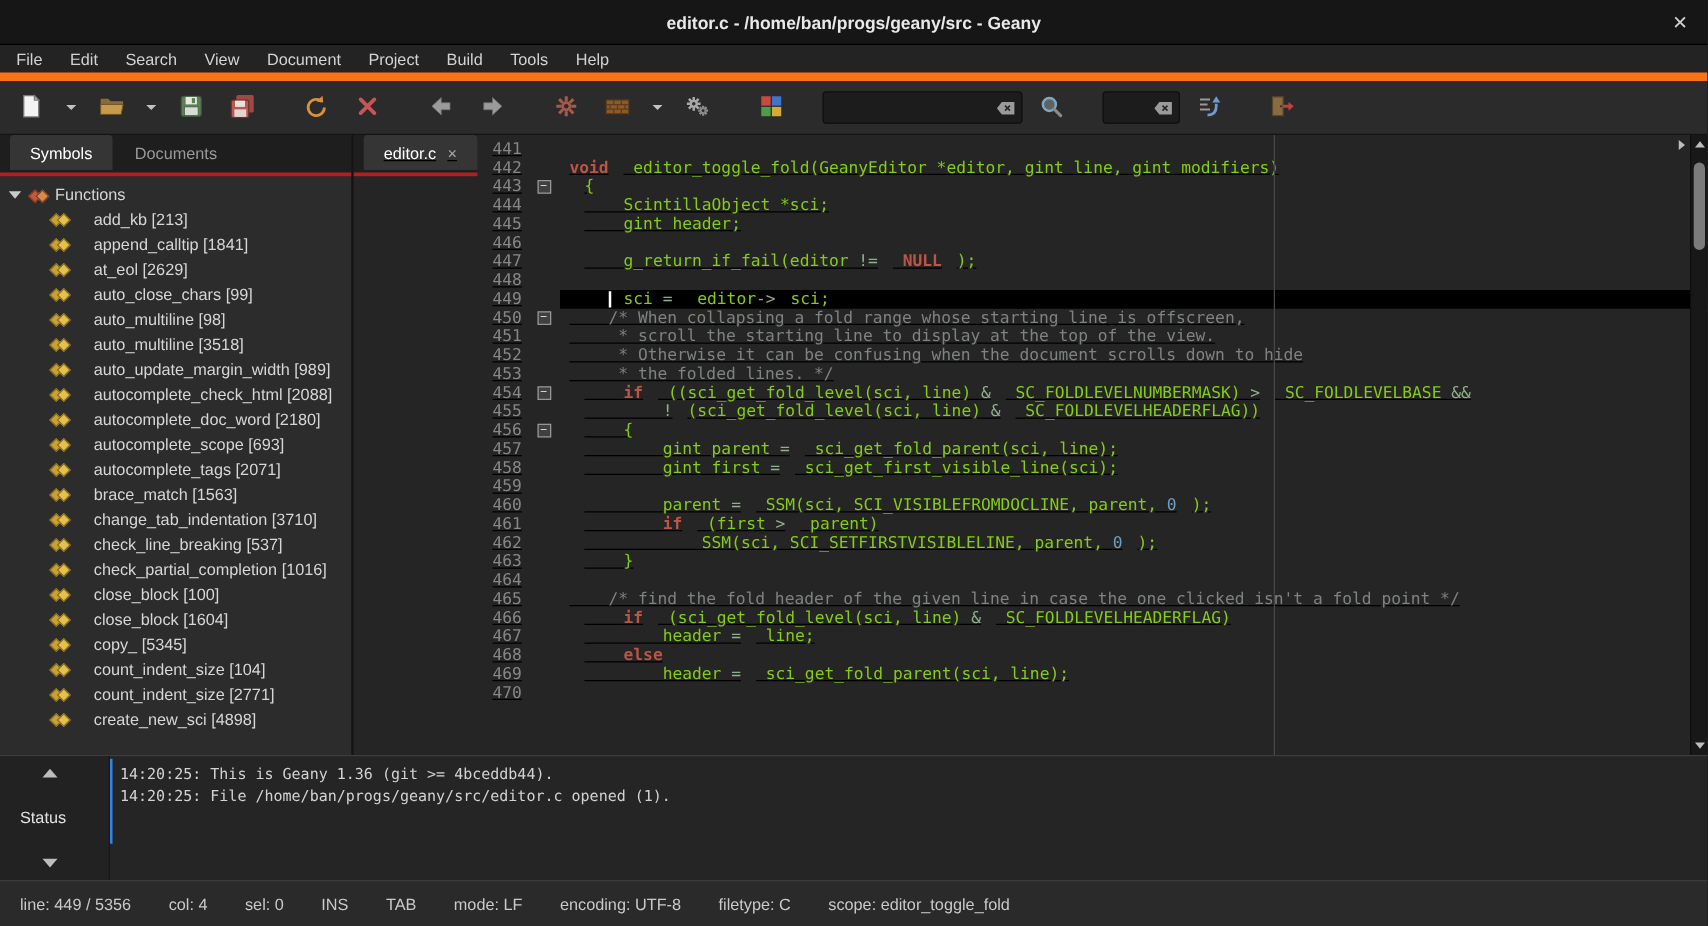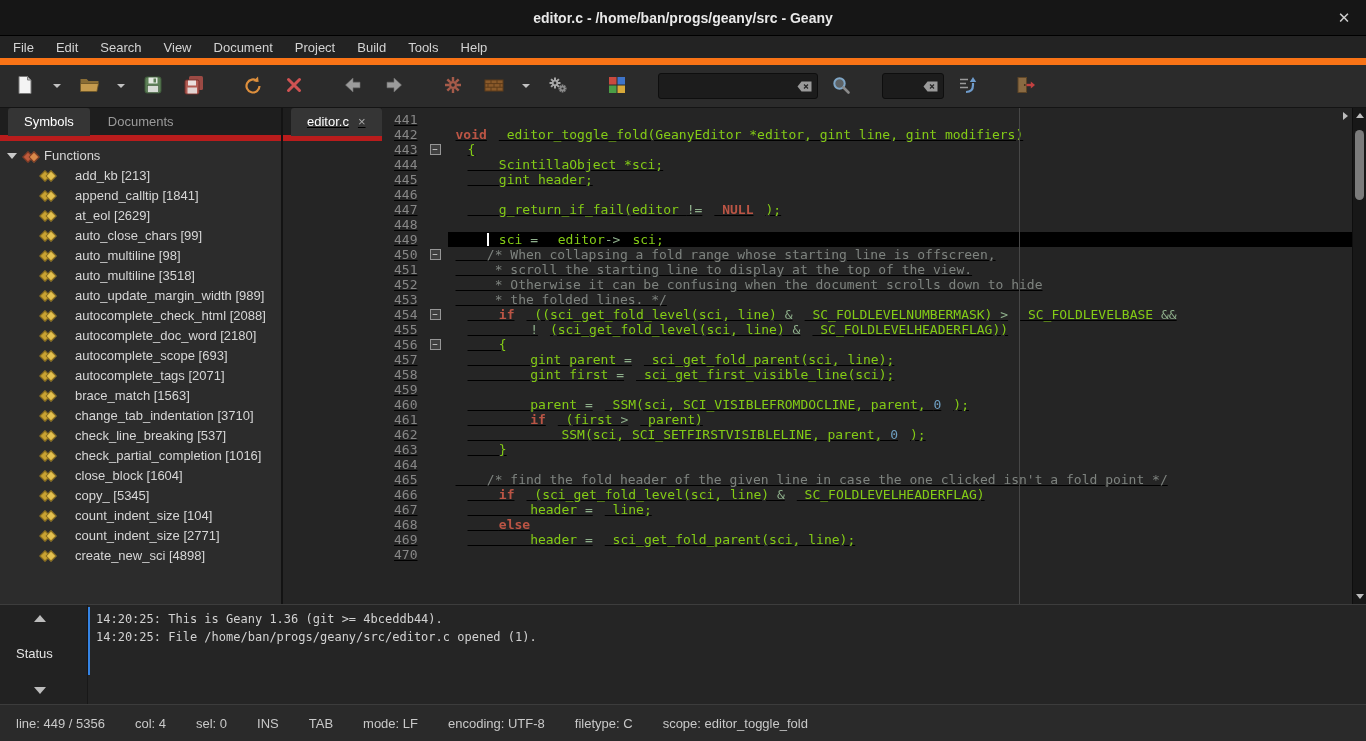--- a/index.html
+++ b/index.html
@@ -32,22 +32,22 @@
         border-right: 4px solid transparent; border-top: 4px solid #c2c2c2; }
   .entry { height: 26px; background: #1c1c1c; border: 1px solid #0e0e0e;
            border-radius: 3px; display: flex; align-items: center;
            padding: 0 5px 0 7px; gap: 4px; }
   .entry input { flex: 1; min-width: 0; background: transparent; border: none; outline: none;
                  color: #dddddd; font-size: 13px; font-family: "Liberation Sans", sans-serif; }
   .clr { display: flex; align-items: center; }
 
   
   .main { flex: 1; min-height: 0; display: flex; }
-  .tabbar { height: 33px; background: #1e1e1e; border-bottom: 6px solid #b91c1c;
-            display: flex; align-items: center; padding-left: 8px; gap: 2px; flex: none; }
+  .tabbar { height: 33px; background: #1e1e1e; border-bottom: 3px solid #b91c1c;
+            display: flex; align-items: flex-start; padding-left: 8px; gap: 2px; flex: none; }
   .tab { height: 28px; display: flex; align-items: center; padding: 0 16px;
          font-size: 13px; color: #9a9a9a; border-radius: 3px 3px 0 0; }
   .tab.active { background: #353535; color: #ffffff; }
   .tab-x { margin-left: 9px; color: #a9a9a9; font-size: 13px; }
 
   
   .sidebar { width: 283px; flex: none; background: #2c2c2c;
              border-right: 2px solid #131313; display: flex; flex-direction: column; }
   .tree { flex: 1; overflow: hidden; padding-top: 5px; font-size: 13px; color: #d6d6d6; }
   .troot { height: 19px; display: flex; align-items: center; gap: 6px; padding-left: 7px; }
@@ -351,20 +351,24 @@
               <span class="gem"></span>
               <span>change_tab_indentation [3710]</span>
             </div>
             <div class="titem">
               <span class="gem"></span>
               <span>check_line_breaking [537]</span>
             </div>
             <div class="titem">
               <span class="gem"></span>
               <span>check_partial_completion [1016]</span>
+            </div>
+            <div class="titem">
+              <span class="gem"></span>
+              <span>close_block [100]</span>
             </div>
             <div class="titem">
               <span class="gem"></span>
               <span>close_block [1604]</span>
             </div>
             <div class="titem">
               <span class="gem"></span>
               <span>copy_ [5345]</span>
             </div>
             <div class="titem">

